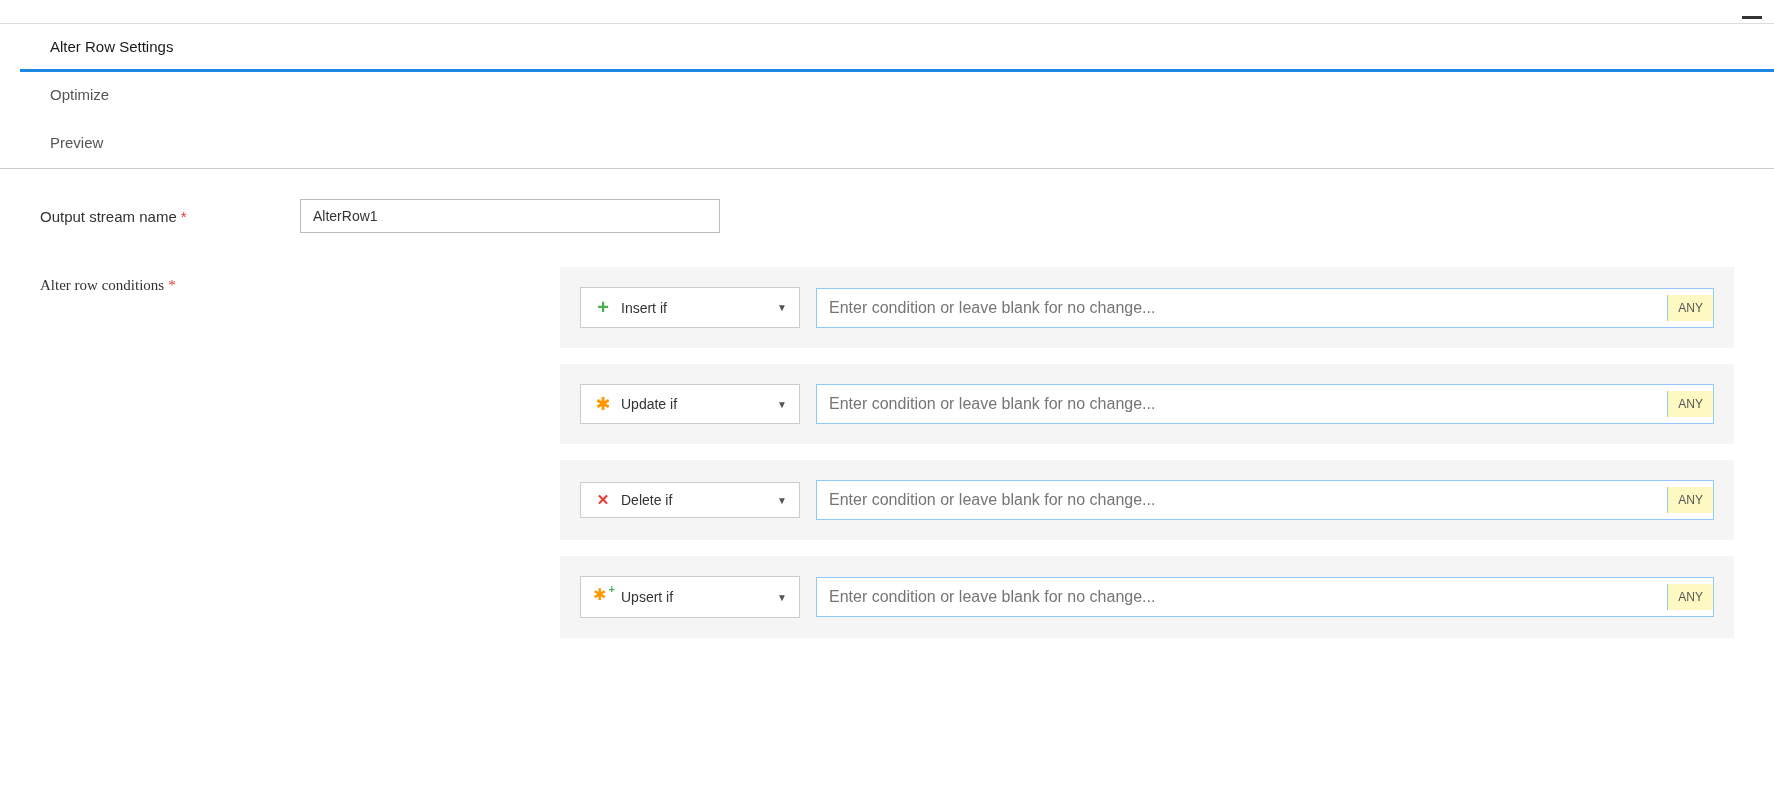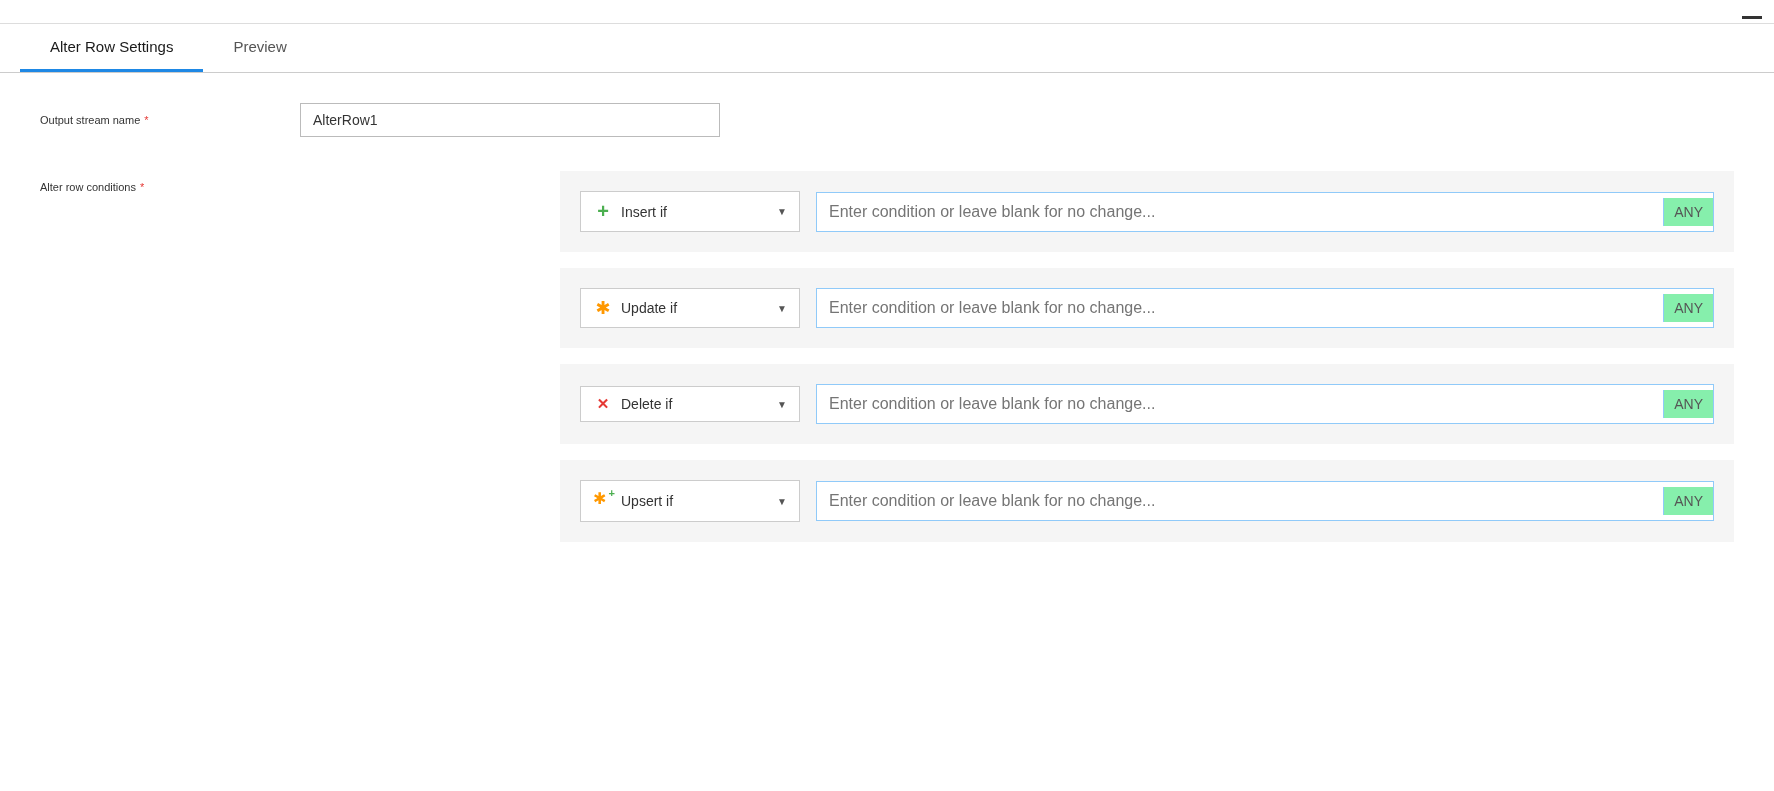--- a/index.html
+++ b/index.html
@@ -21,20 +21,21 @@
     .minimize-btn {
       width: 20px; height: 3px;
       background: #333;
       margin-top: 12px;
     }
     .tab-bar {
       background: #fff;
       display: flex;
       border-bottom: 1px solid #ccc;
       padding-left: 20px;
+      flex-direction: column;
     }
     .tab {
       padding: 14px 30px;
       cursor: pointer;
       font-size: 15px;
       color: #555;
       border-bottom: 3px solid transparent;
       white-space: nowrap;
     }
     .tab.active {
@@ -46,21 +47,21 @@
       background: #fff;
       padding: 30px 40px;
       min-height: 720px;
     }
     .form-row {
       display: flex;
       align-items: center;
       margin-bottom: 24px;
     }
     .form-label {
-      font-size: 11px;
+      font-size: 15px;
       color: #333;
       width: 260px;
       flex-shrink: 0;
     }
     .required {
       color: #e53935;
       margin-left: 4px;
     }
     .text-input {
       border: 1px solid #bbb;
@@ -123,51 +124,52 @@
       flex: 1;
       border: none;
       padding: 10px 12px;
       font-size: 16px;
       color: #999;
       outline: none;
       background: transparent;
     }
     .any-badge {
       padding: 6px 10px;
-      font-size: 14px;
+      font-size: 12px;
       color: #555;
       border-left: 1px solid #90caf9;
-      background: #86efac;
+      background: #fef9c3;
       font-weight: 500;
     }
   </style>
 </head>
 <body>
 
 <div class="window-top">
   <div class="minimize-btn"></div>
 </div>
 
 <div class="tab-bar">
   <div class="tab active">Alter Row Settings</div>
+  <div class="tab">Optimize</div>
   <div class="tab">Preview</div>
 </div>
 
 <div class="content">
 
   <div class="form-row">
     <div class="form-label">
       <span>Output stream name</span><span class="required">*</span>
     </div>
     <input type="text" class="text-input" value="AlterRow1" style="">
   </div>
 
 
   <div class="form-row" style="align-items: flex-start; margin-bottom: 0;">
-    <div class="form-label" style="padding-top: 20px;">
+    <div class="form-label" style="padding-top: 20px; font-family: Liberation Serif, serif;">
       <span>Alter row conditions</span><span class="required">*</span>
     </div>
     <div class="conditions-section" style="flex:1; margin-left:0;">
 
     <div class="condition-row">
     <div class="condition-dropdown">
       <span class="icon"><span style="color:#4caf50;font-size:20px;font-weight:bold;">+</span></span>
       <span class="label">Insert if</span>
       <span class="arrow">▼</span>
     </div>

